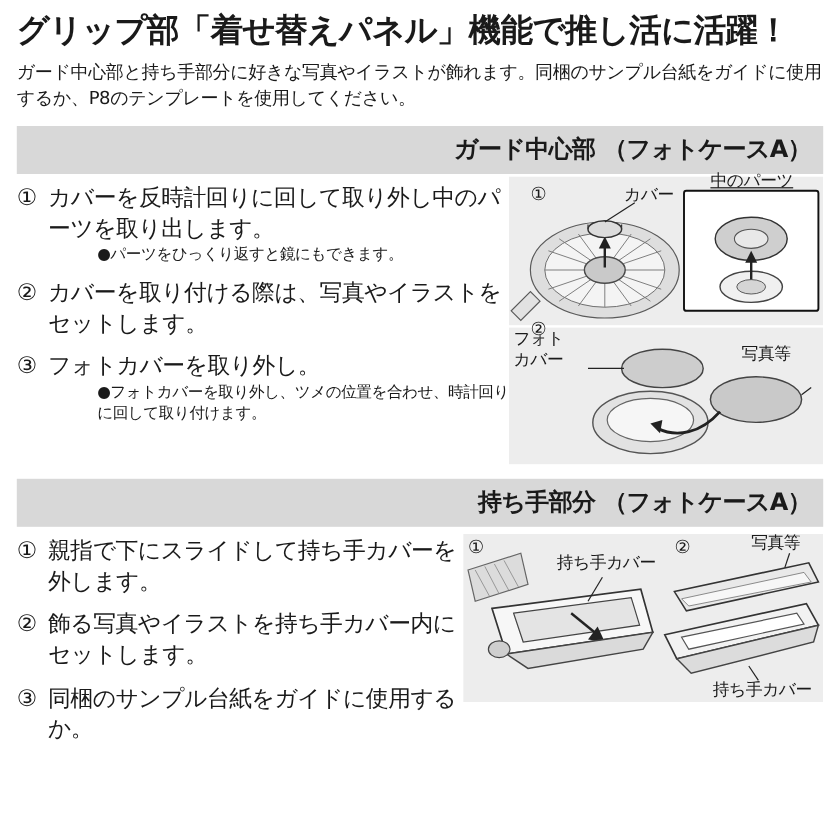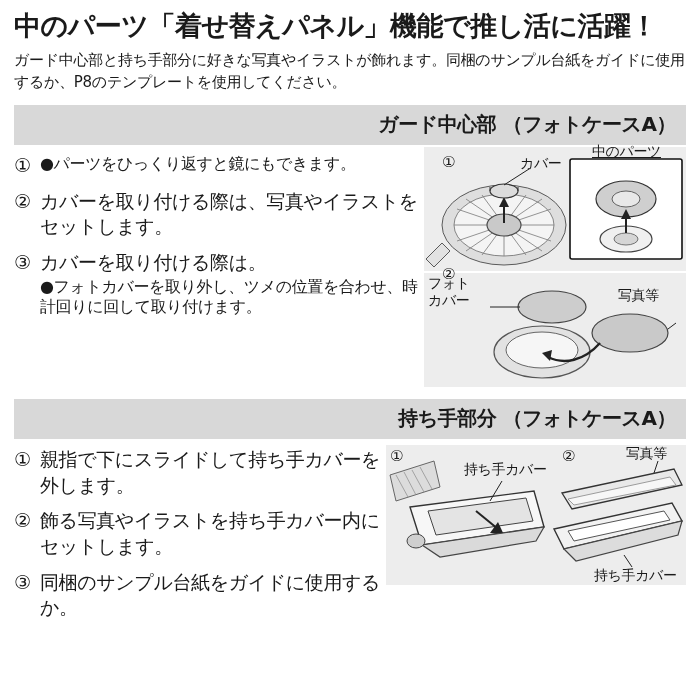--- a/index.html
+++ b/index.html
@@ -63,71 +63,73 @@
   }
   .step-body {
     flex: 1 1 auto;
   }
   .step-text {
     font-size: 19px;
     line-height: 1.35;
     letter-spacing: -0.4px;
   }
   .step-note {
-    font-size: 16px;
+    font-size: 13px;
     line-height: 1.3;
     letter-spacing: -0.4px;
     margin-top: 1px;
+    margin-left: 41px;
   }
   .fig {
     position: absolute;
     box-sizing: border-box;
   }
   .fig-label {
     font-size: 14px;
     letter-spacing: -0.4px;
     line-height: 1.2;
   }
   .fig-num {
     font-size: 15px;
   }
   svg { display: block; }
 </style>
 </head>
 <body>
 
 <div class="page">
 
-  <h1 class="headline">中のパーツ「着せ替えパネル」機能で推し活に活躍！</h1>
+  <h1 class="headline">グリップ部「着せ替えパネル」機能で推し活に活躍！</h1>
 
   <p class="lead">ガード中心部と持ち手部分に好きな写真やイラストが飾れます。同梱のサンプル台紙をガイドに使用するか、P8のテンプレートを使用してください。</p>
 
   <div class="section" style="height:288px;">
     <div class="section-bar">ガード中心部 （フォトケースA）</div>
 
     <div class="steps">
 
       <div class="step">
         <div class="step-num">①</div>
         <div class="step-body">
+          <div class="step-text">カバーを反時計回りに回して取り外し中のパーツを取り出します。</div>
           <div class="step-note">●パーツをひっくり返すと鏡にもできます。</div>
         </div>
       </div>
 
       <div class="step" style="margin-top:10px;">
         <div class="step-num">②</div>
         <div class="step-body">
           <div class="step-text">カバーを取り付ける際は、写真やイラストをセットします。</div>
         </div>
       </div>
 
       <div class="step" style="margin-top:10px;">
         <div class="step-num">③</div>
         <div class="step-body">
-          <div class="step-text">カバーを取り付ける際は。</div>
+          <div class="step-text">フォトカバーを取り外し。</div>
           <div class="step-note">●フォトカバーを取り外し、ツメの位置を合わせ、時計回りに回して取り付けます。</div>
         </div>
       </div>
 
     </div>
 
     <div class="fig" style="left:410px; top:42px; width:262px; height:240px;">
       <svg width="262" height="240" viewBox="0 0 262 240">
 
         <rect x="0" y="0" width="262" height="124" fill="#ededed"></rect>

